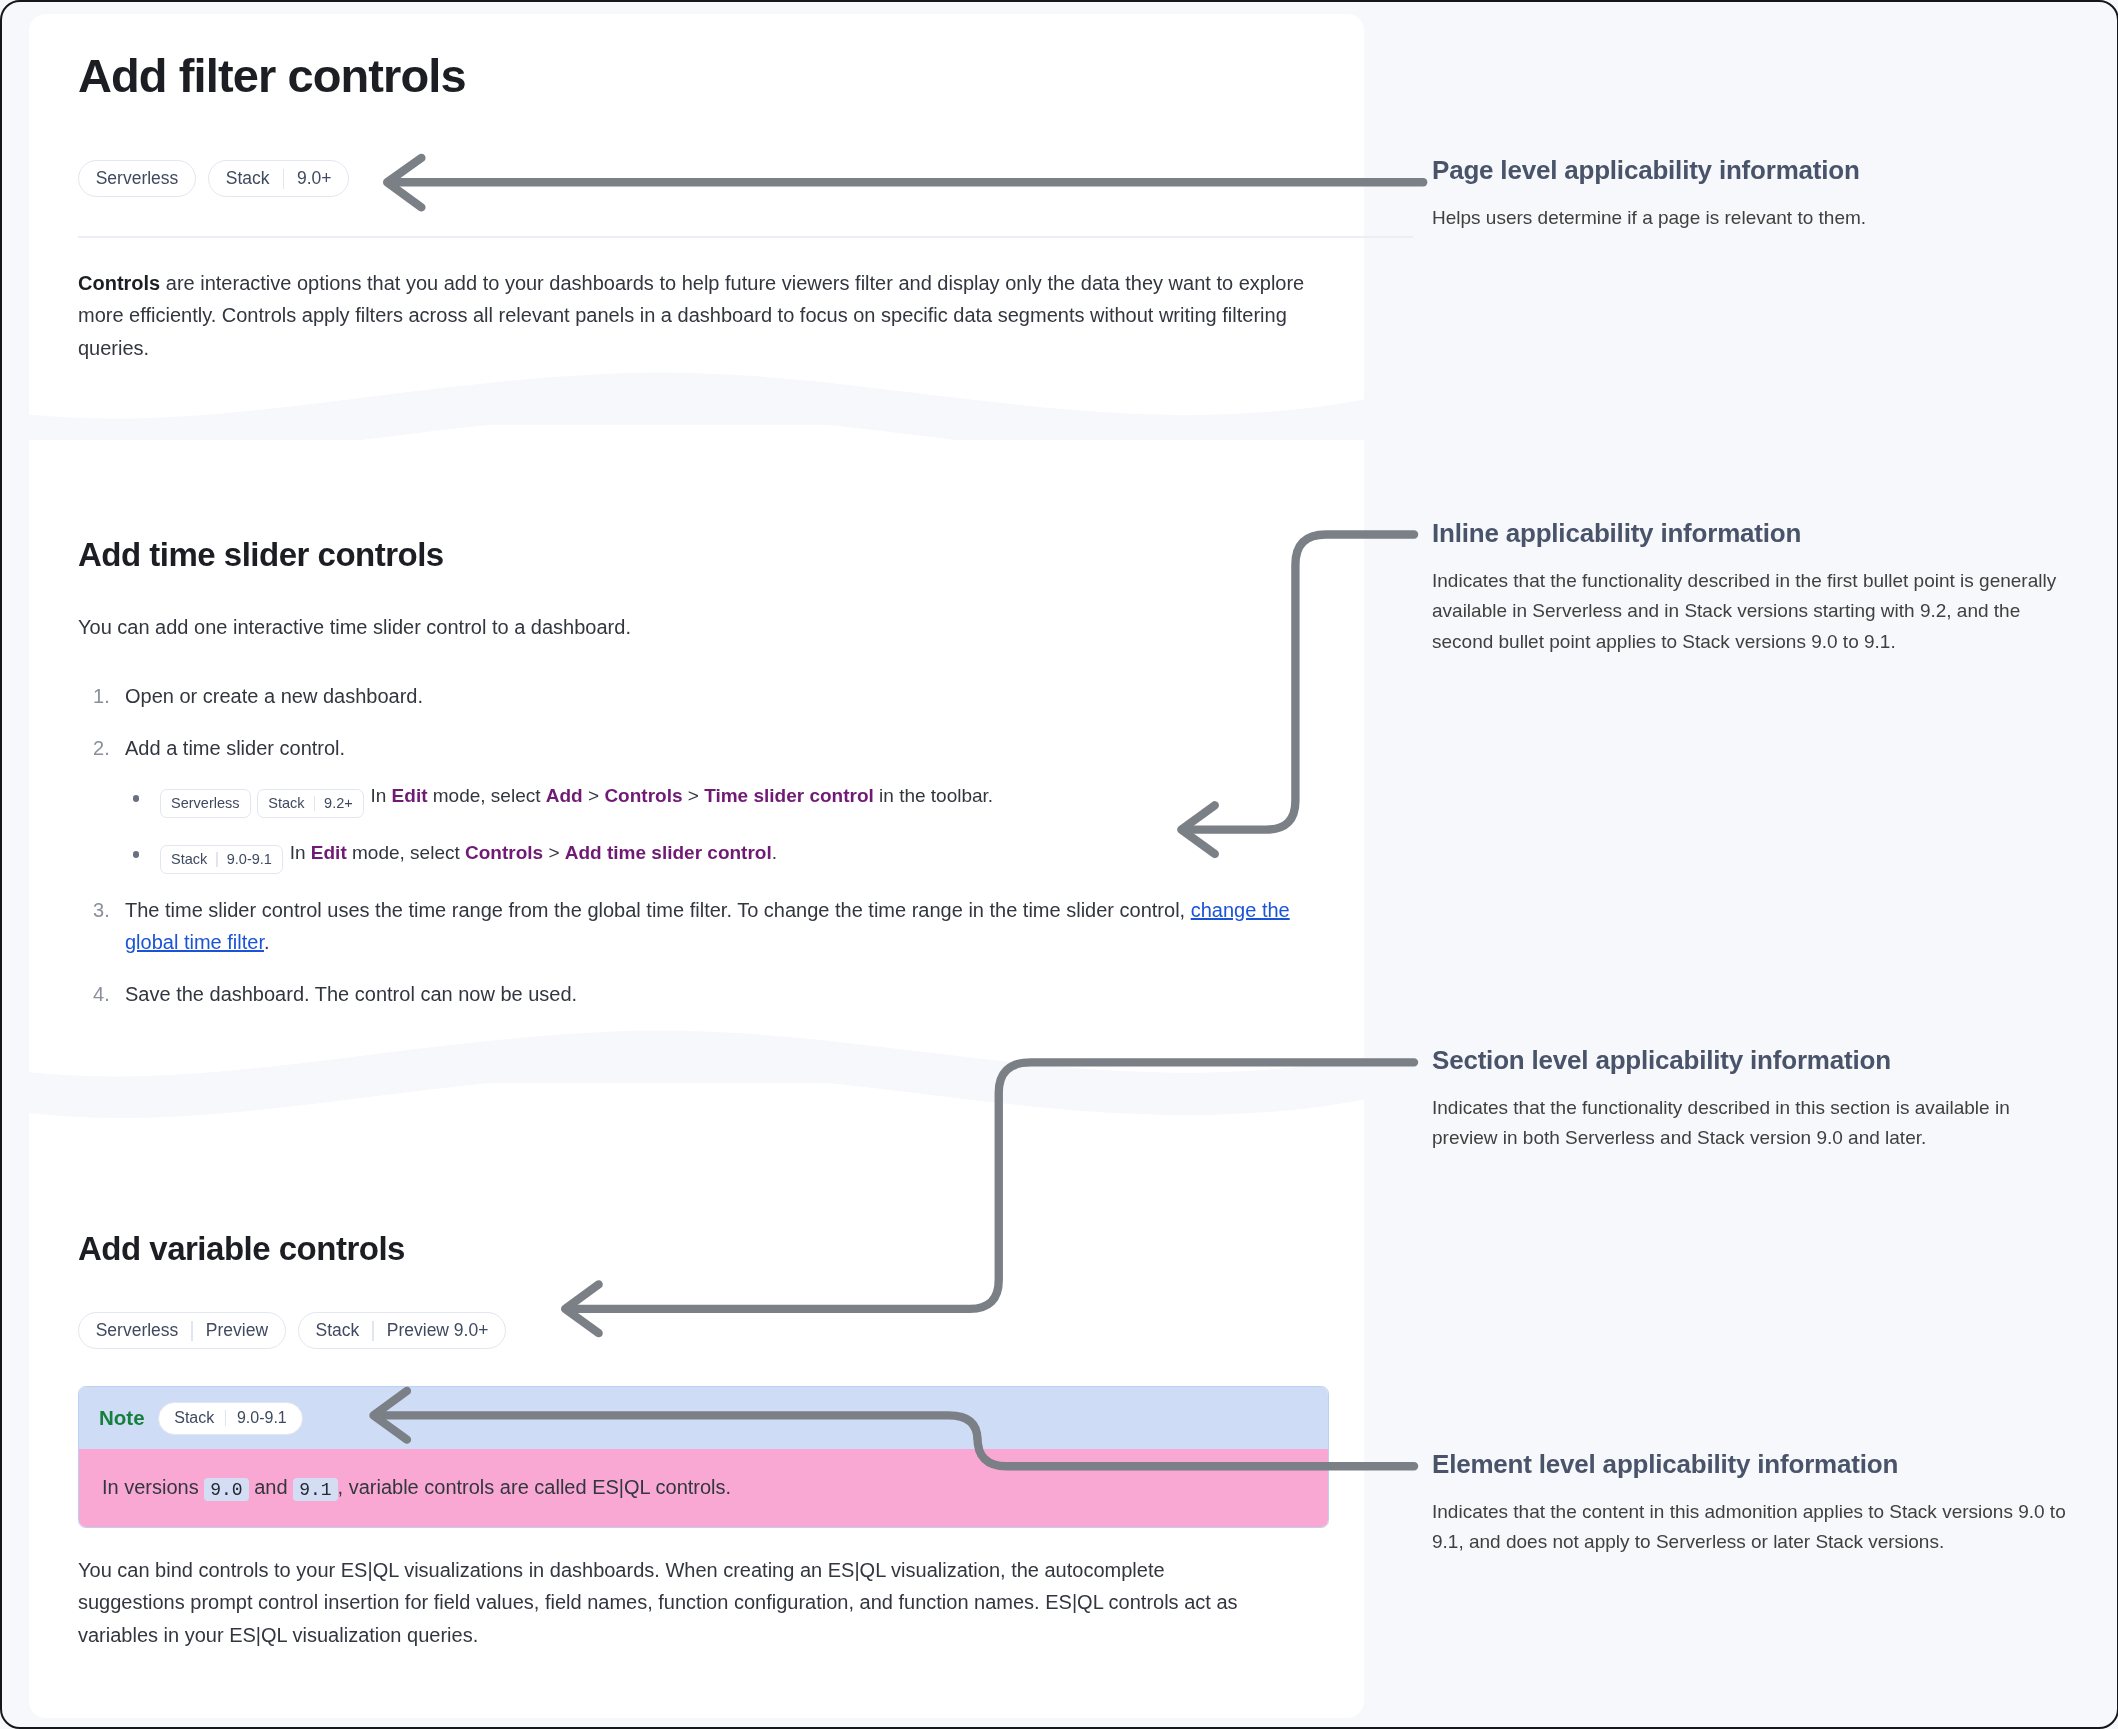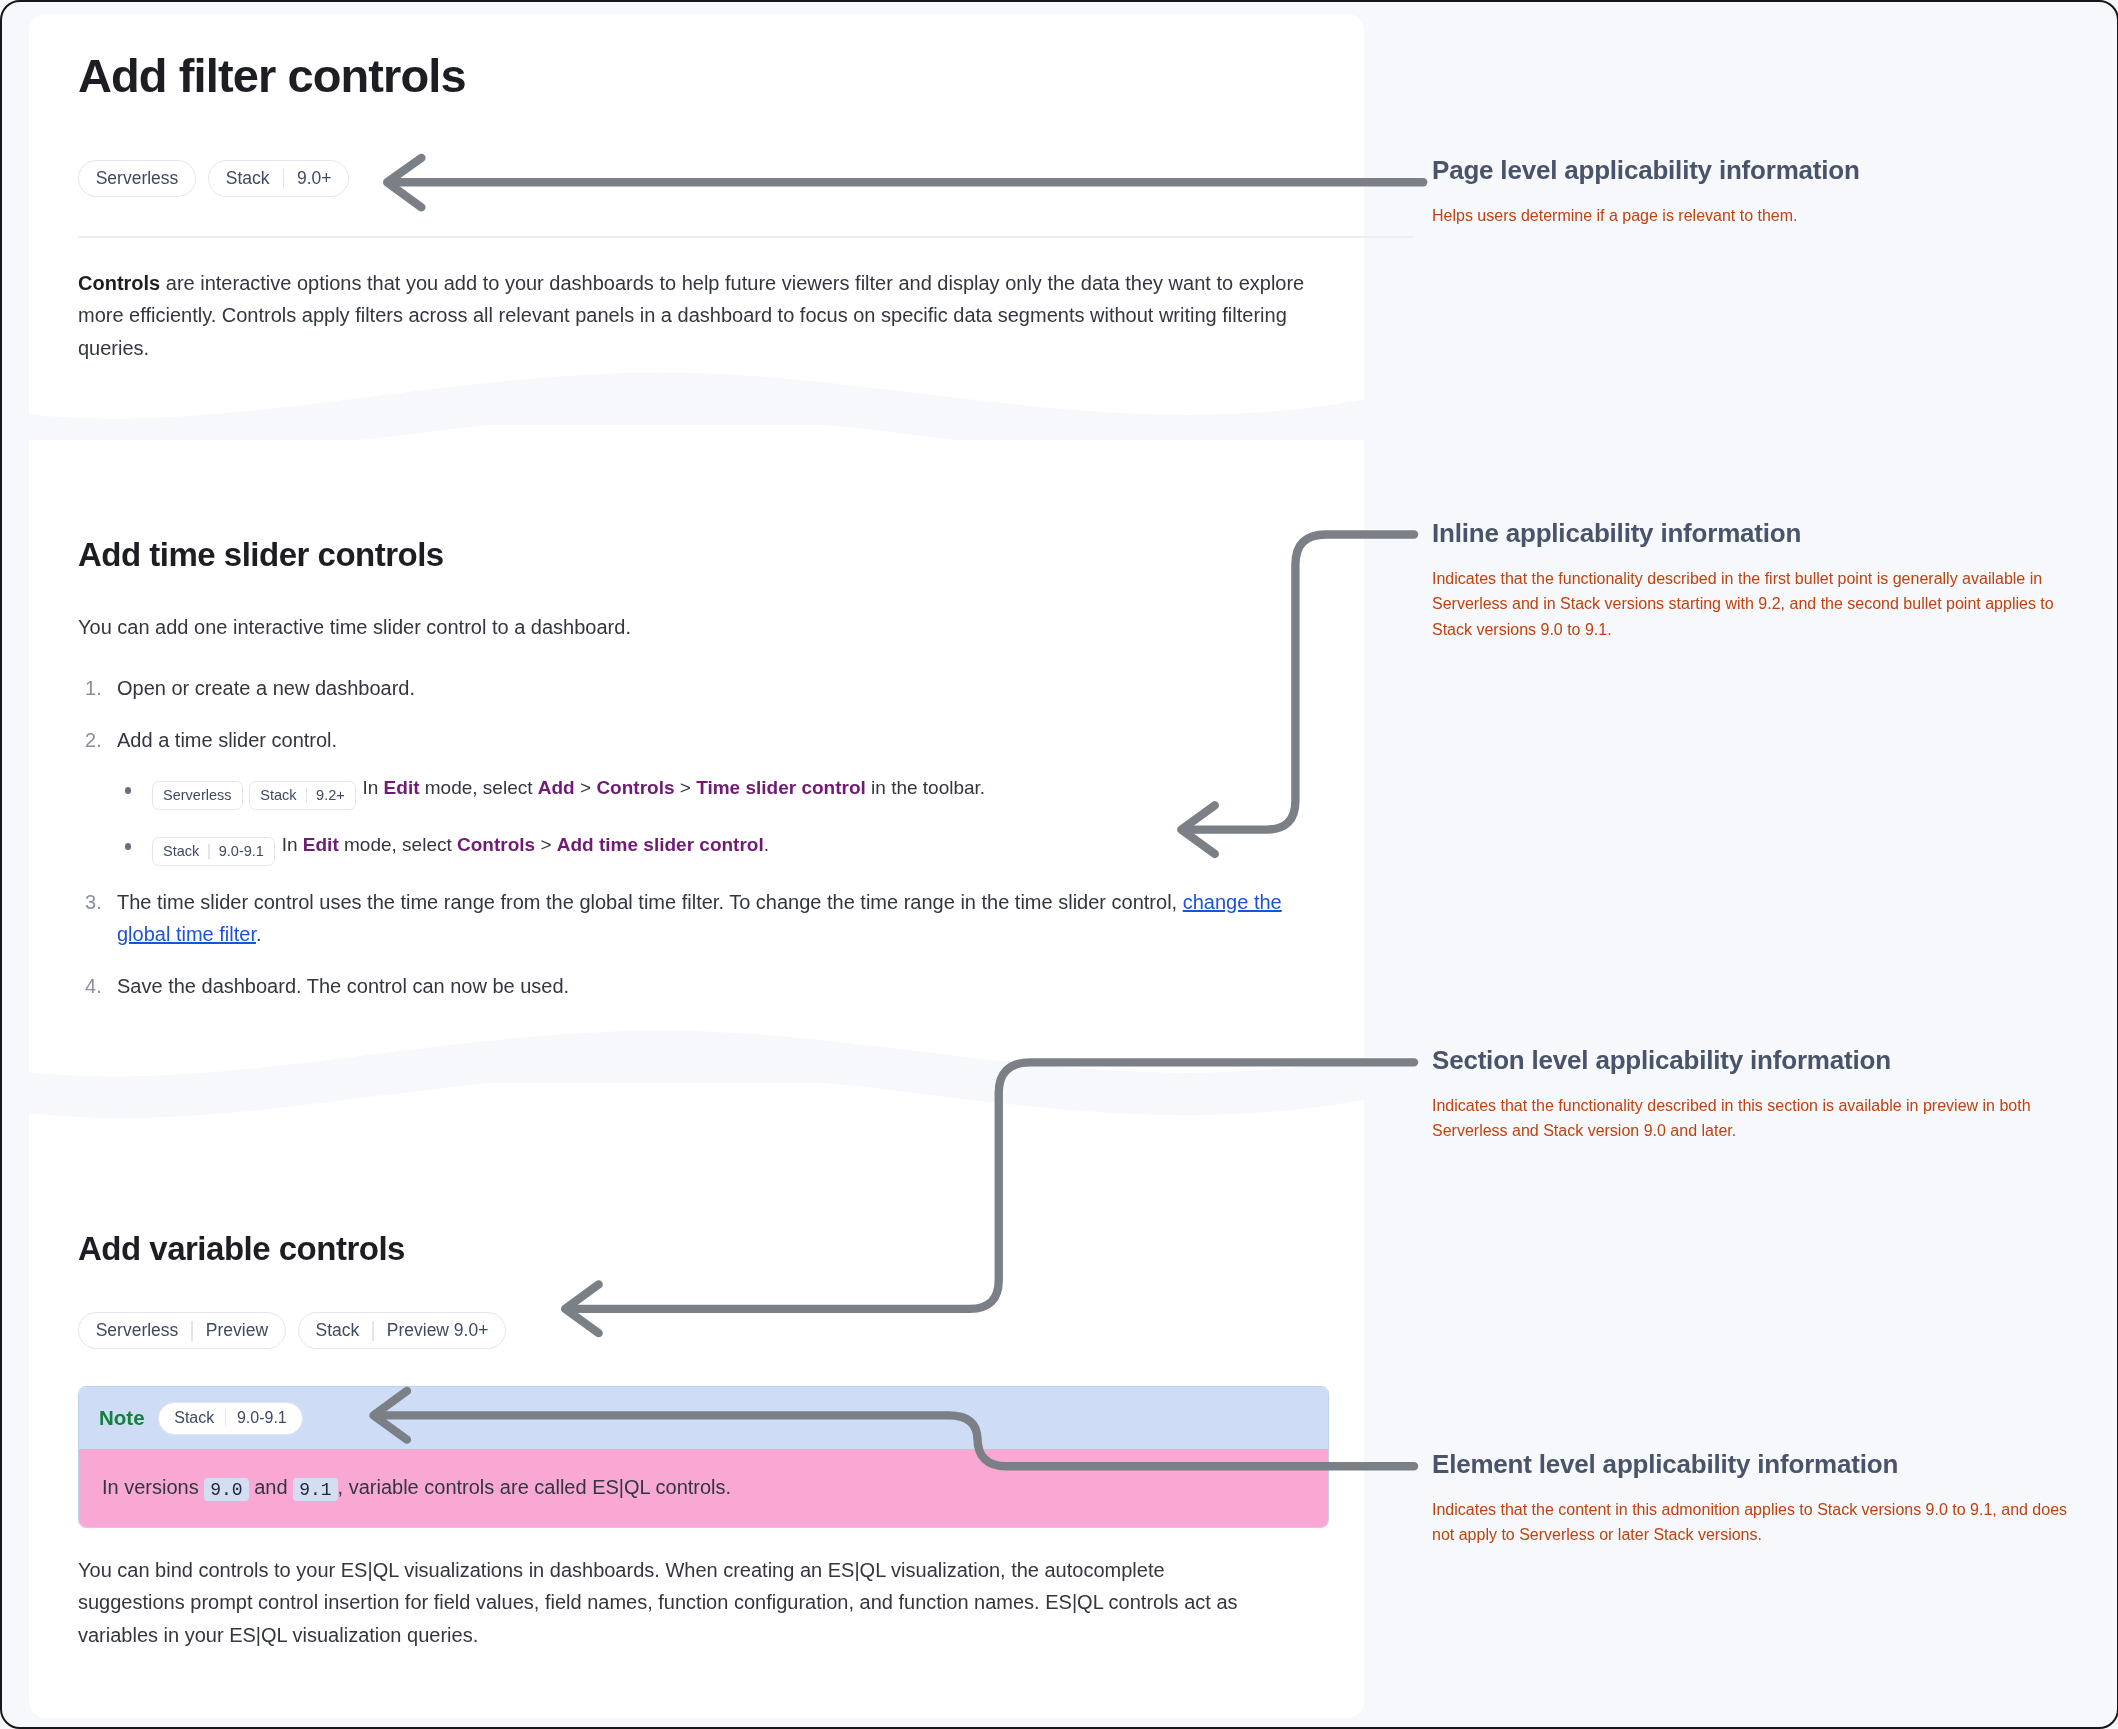--- a/index.html
+++ b/index.html
@@ -52,21 +52,21 @@
   .pill .sep{
     width:1.5px;height:20px;background:#e1e5ee;margin:0 13px;display:inline-block;
   }
   .hr{height:1.5px;background:#eceef4;width:100%;}
 
   p.body{
     font-size:20px;line-height:1.62;color:#32363f;margin:0;
   }
   p.body b{font-weight:700;color:#1c1e23;}
 
-  ol.steps{margin:4px;padding:0;list-style:none;counter-reset:st;}
+  ol.steps{margin:12px;padding:0;list-style:none;counter-reset:st;}
   ol.steps > li{
     counter-increment:st;position:relative;padding-left:35px;
     font-size:20px;line-height:1.62;color:#32363f;margin-bottom:20px;
   }
   ol.steps > li::before{
     content:counter(st) ".";position:absolute;left:3px;top:0;
     color:#8a8f9c;font-size:20px;
   }
   ul.sub{margin:16.7px 0 4.6px 0;padding:0;list-style:none;}
   ul.sub > li{
@@ -107,21 +107,21 @@
     background:#d3ddf3;border-radius:3.8px;padding:1.5px 6px;color:#242832;
   }
 
   
   .anno{position:absolute;width:643px;left:1430px;}
   .anno h3{
     font-size:26px;font-weight:700;color:#49536a;margin:0 0 16.7px 0;
     letter-spacing:-0.2px;line-height:1.15;
   }
   .anno p{
-    font-size:16px;line-height:1.62;color:#c2410c;margin:0;
+    font-size:19px;line-height:1.62;color:#404040;margin:0;
   }
 
   
   #links{position:absolute;left:0;top:0;width:2119px;height:1729px;pointer-events:none;}
 </style>
 </head>
 <body>
 
 <div id="frame">
 

